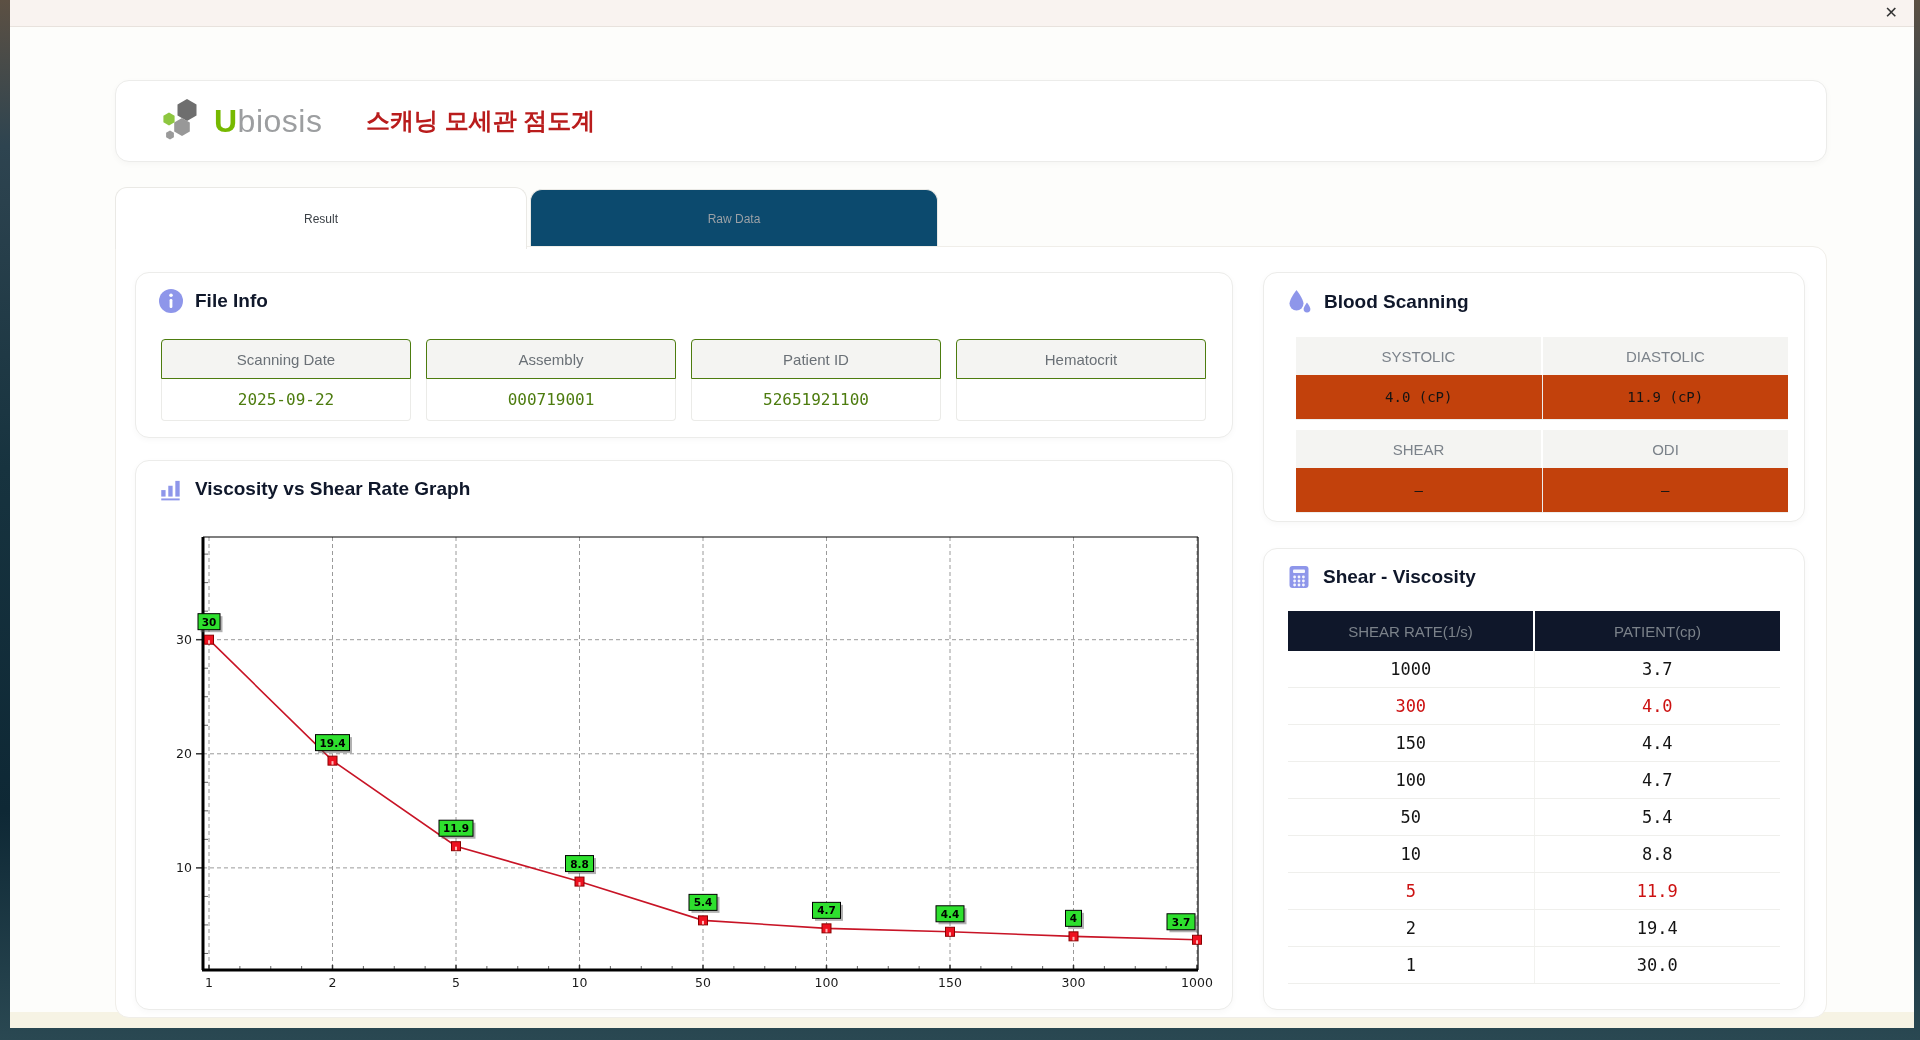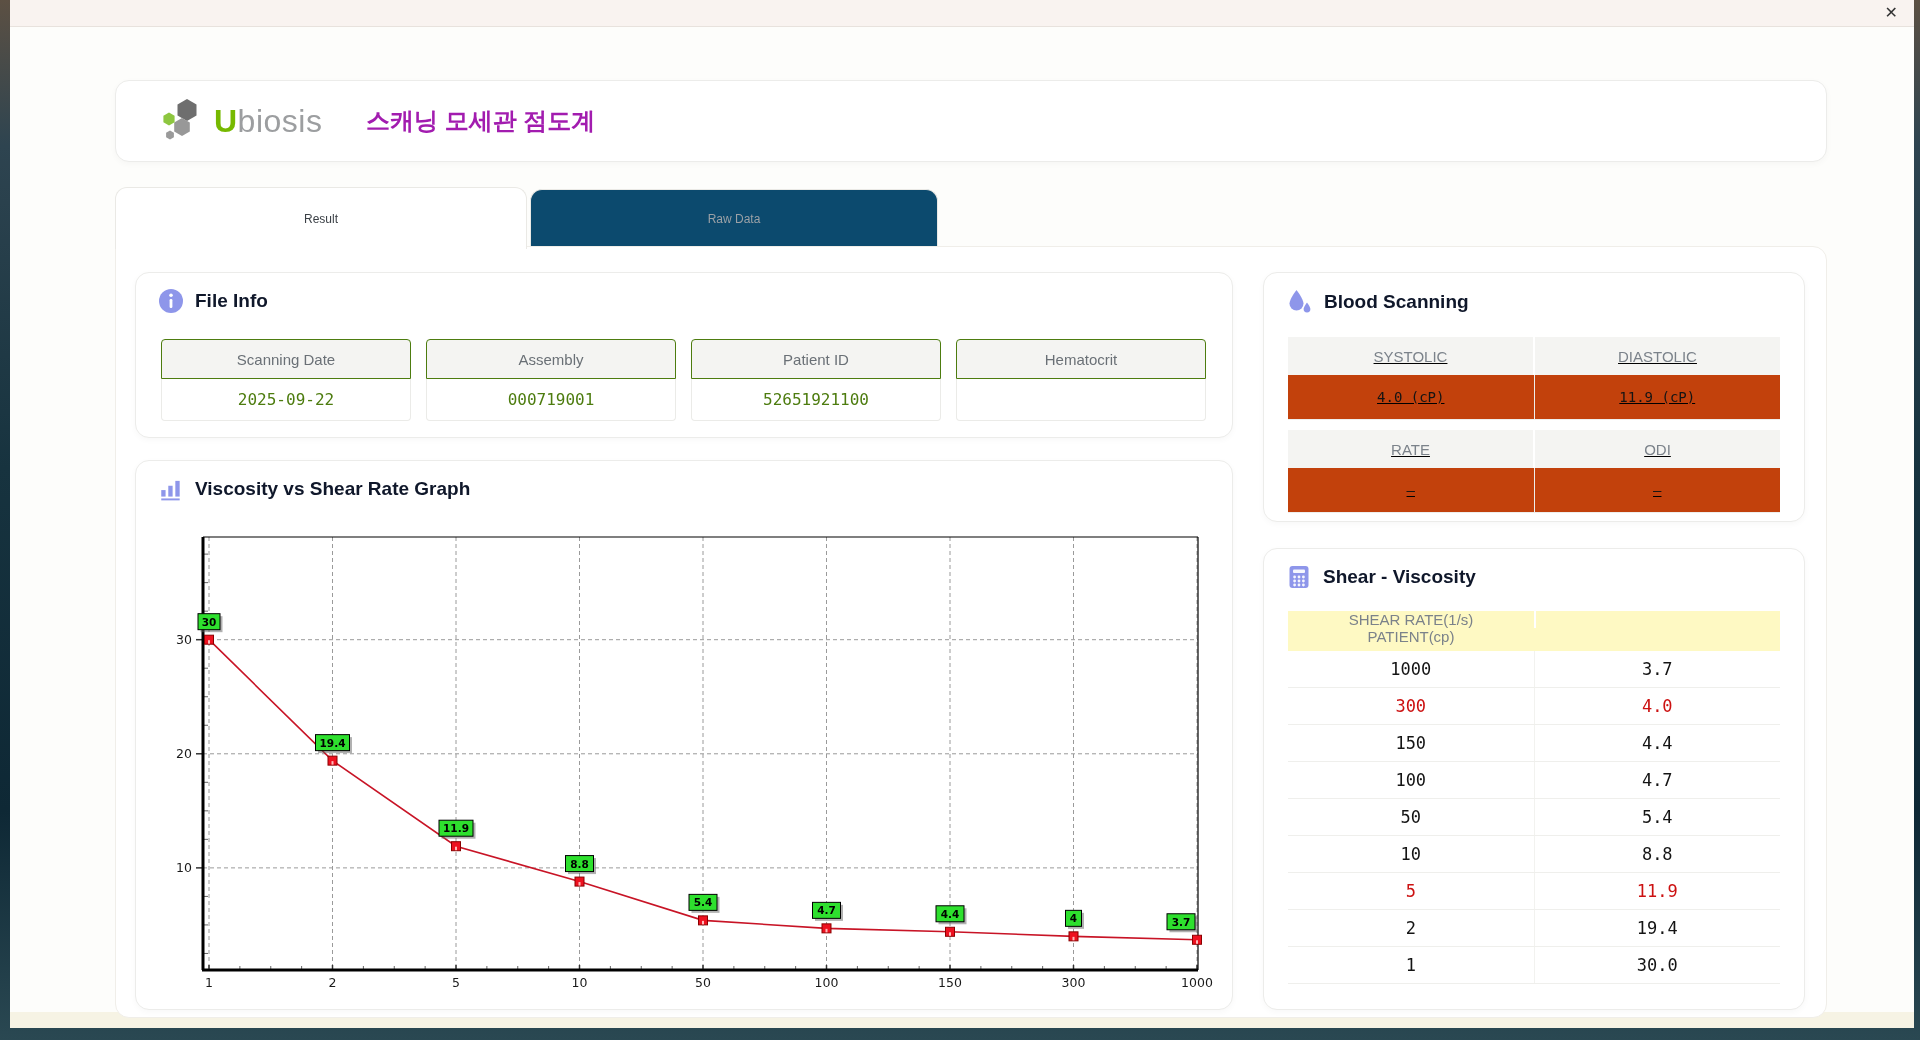--- a/index.html
+++ b/index.html
@@ -9,21 +9,21 @@
   .window{position:absolute;left:10px;top:0;width:1904px;height:1028px;background:#fdfdfb;}
   .window .bottom-tint{position:absolute;left:0;right:0;bottom:0;height:16px;background:#f6f3e4;}
   .titlebar{position:absolute;left:0;top:0;right:0;height:26px;background:#f9f3f0;border-bottom:1px solid #e8e2dd;}
   .close-btn{position:absolute;right:16px;top:2px;font-size:16px;color:#333;cursor:pointer;line-height:22px;}
   .card{position:absolute;background:#fff;border:1px solid #ececea;border-radius:14px;box-shadow:0 2px 6px rgba(0,0,0,.03);}
   
   .header-card{left:105px;top:80px;width:1710px;height:80px;}
   .logo{position:absolute;left:44px;top:17px;display:flex;align-items:center;}
   .brand{font-size:32px;font-weight:700;color:#76b900;margin-left:8px;letter-spacing:.5px;}
   .brand .rest{color:#9c9ea0;font-weight:500;}
-  .app-title{position:absolute;left:250px;top:24px;font-size:24px;font-weight:700;color:#a21caf;}
+  .app-title{position:absolute;left:250px;top:24px;font-size:24px;font-weight:700;color:#b91c1c;}
   
   .tab{position:absolute;display:flex;align-items:center;justify-content:center;font-size:12px;font-weight:400;
        border:1px solid #eae9e5;border-bottom:none;border-radius:12px 12px 0 0;cursor:pointer;}
   .tab-result{left:105px;top:187px;width:410px;height:61px;background:#fff;color:#3b4046;z-index:3;}
   .tab-raw{left:520px;top:189px;width:406px;height:58px;background:#0c4a6e;color:#9ba1a6;z-index:1;}
   .panel{position:absolute;left:105px;top:246px;width:1710px;height:770px;background:#fff;
          border:1px solid #f0eee9;border-radius:0 14px 14px 14px;z-index:2;}
   
   .file-card{left:125px;top:272px;width:1096px;height:164px;z-index:4;}
   .graph-card{left:125px;top:460px;width:1096px;height:548px;z-index:4;}
@@ -34,32 +34,32 @@
   .card-title svg{display:block;}
   
   .fields{position:absolute;left:25px;top:66px;display:flex;gap:15px;}
   .field{width:250px;}
   .field .fh{height:38px;background:#f4f4f2;border:1px solid #4d7c0f;border-radius:4px 4px 0 0;
              display:flex;align-items:center;justify-content:center;font-size:15px;color:#6a7076;}
   .field .fv{height:41px;border:1px solid #ebebe8;border-top:none;border-radius:0 0 4px 4px;background:#fff;
              display:flex;align-items:center;justify-content:center;font-size:16px;color:#4d7c0f;
              font-family:"DejaVu Sans Mono",monospace;}
   
-  .bv-tables{position:absolute;left:24px;top:64px;width:492px;text-decoration:underline;}
+  .bv-tables{position:absolute;left:32px;top:64px;width:492px;}
   .bv-row{display:flex;}
   .bv-cell{width:50%;display:flex;align-items:center;justify-content:center;}
   .bv-h{height:38px;background:#f4f4f2;font-size:15px;color:#7b828a;}
   .bv-h:first-child{border-right:2px solid #fff;}
   .bv-v{height:44px;background:#c2410c;font-size:14px;color:#141414;font-family:"DejaVu Sans Mono",monospace;
         border-bottom:1px solid #eeeeec;}
   .bv-v:first-child{border-right:1px solid #eeeeec;}
   .bv-gap{height:10px;}
   
   .sh-table{position:absolute;left:24px;top:62px;width:492px;}
-  .sh-head{display:flex;height:40px;background:#fef9c3;flex-direction:column;}
+  .sh-head{display:flex;height:40px;background:#0f172a;}
   .sh-head div{width:50%;display:flex;align-items:center;justify-content:center;font-size:15px;color:#7b828a;}
   .sh-head div:first-child{border-right:2px solid #fff;}
   .sh-row{display:flex;height:36px;border-bottom:1px solid #efefec;}
   .sh-row div{width:50%;display:flex;align-items:center;justify-content:center;font-size:17px;color:#141414;
               font-family:"DejaVu Sans Mono",monospace;}
   .sh-row div:first-child{border-right:1px solid #f2f2ef;}
   .sh-row.hl div{color:#cc1111;}
   
   .chart-svg{position:absolute;left:0;top:0;}
   .chart-svg .grid{stroke:#9a9a9a;stroke-width:1;stroke-dasharray:4 3;}
@@ -277,21 +277,21 @@
           <div class="bv-row">
             <div class="bv-cell bv-h">SYSTOLIC</div>
             <div class="bv-cell bv-h">DIASTOLIC</div>
           </div>
           <div class="bv-row">
             <div class="bv-cell bv-v">4.0 (cP)</div>
             <div class="bv-cell bv-v">11.9 (cP)</div>
           </div>
           <div class="bv-gap"></div>
           <div class="bv-row">
-            <div class="bv-cell bv-h">RATE</div>
+            <div class="bv-cell bv-h">SHEAR</div>
             <div class="bv-cell bv-h">ODI</div>
           </div>
           <div class="bv-row">
             <div class="bv-cell bv-v">–</div>
             <div class="bv-cell bv-v">–</div>
           </div>
         </div>
     </div>
 
     <div class="card shear-card">

